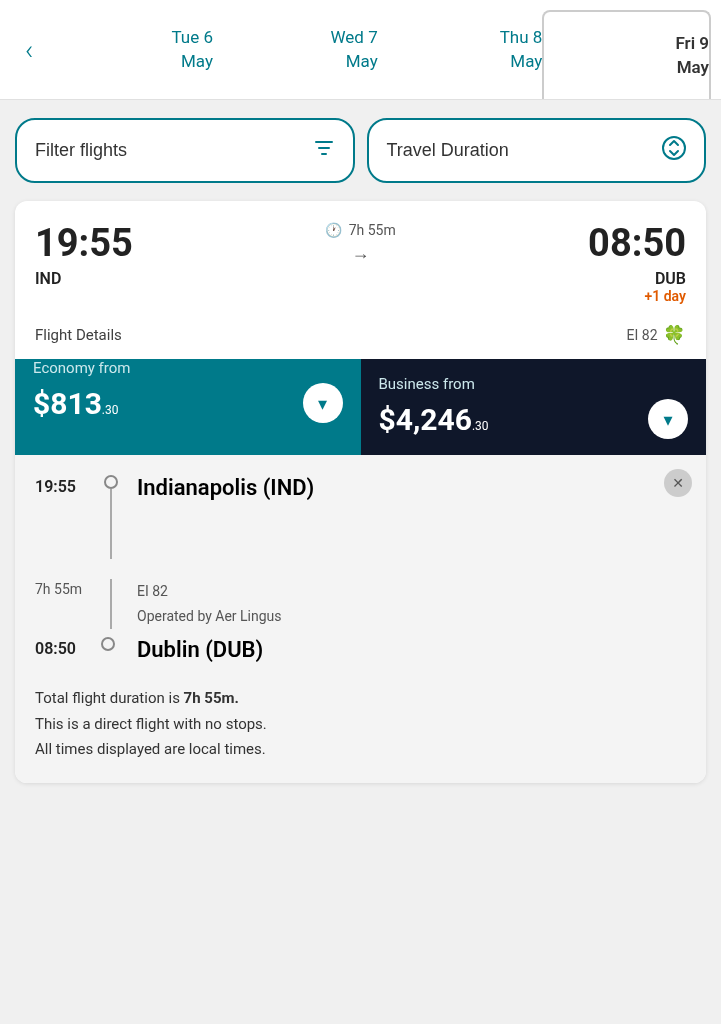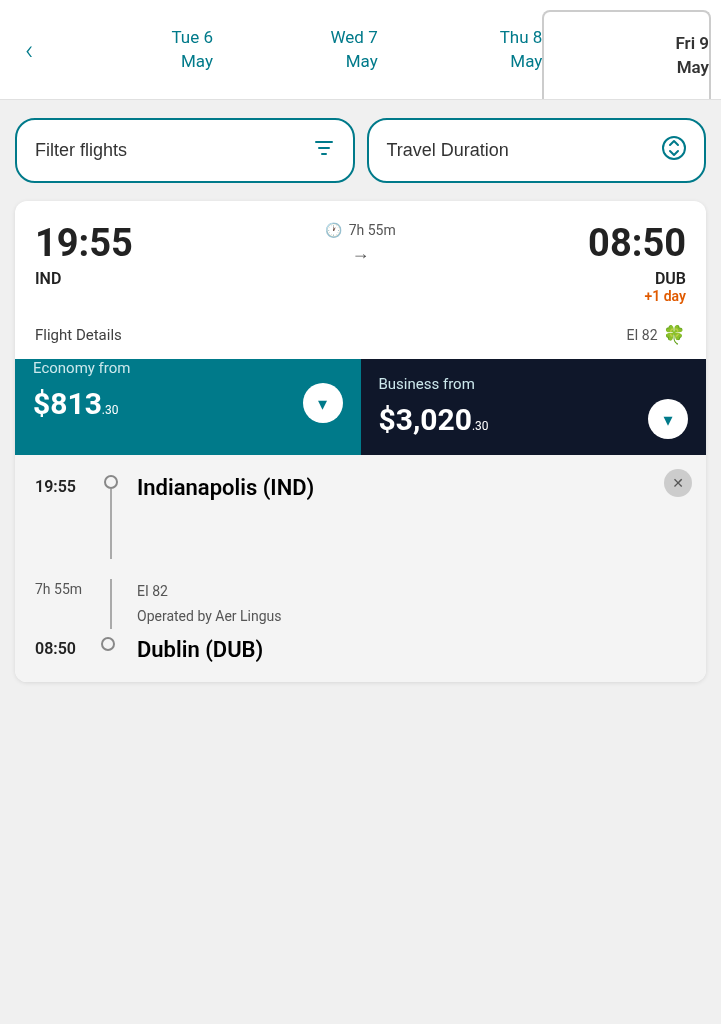--- a/index.html
+++ b/index.html
@@ -424,21 +424,21 @@
         <div class="price-amount">
           <span>$813</span><span class="price-cents">.30</span>
         </div>
         <div class="price-dropdown">▾</div>
       </div>
     </div>
     <div class="pricing-business">
       <div class="pricing-label">Business from</div>
       <div class="pricing-row">
         <div class="price-amount">
-          <span>$3,020</span><span class="price-cents">.30</span>
+          <span>$4,246</span><span class="price-cents">.30</span>
         </div>
         <div class="price-dropdown">▾</div>
       </div>
     </div>
   </div>
 
   <div class="flight-details-panel">
     <div class="close-btn">✕</div>
 
     <div class="route-timeline">
@@ -465,15 +465,20 @@
     </div>
 
     <div class="route-stop" style="margin-top: 0;">
       <div class="stop-time">08:50</div>
       <div class="stop-dot-line" style="flex-direction:row; align-items:center;">
         <div class="stop-dot"></div>
       </div>
       <div class="stop-name">Dublin (DUB)</div>
     </div>
 
+    <div class="flight-summary" style="margin-top:24px;">
+      <span>Total flight duration is </span><b>7h 55m.</b><br>
+      <span>This is a direct flight with no stops.</span><br>
+      <span>All times displayed are local times.</span>
+    </div>
   </div>
 
 </div>
 
 </body></html>

